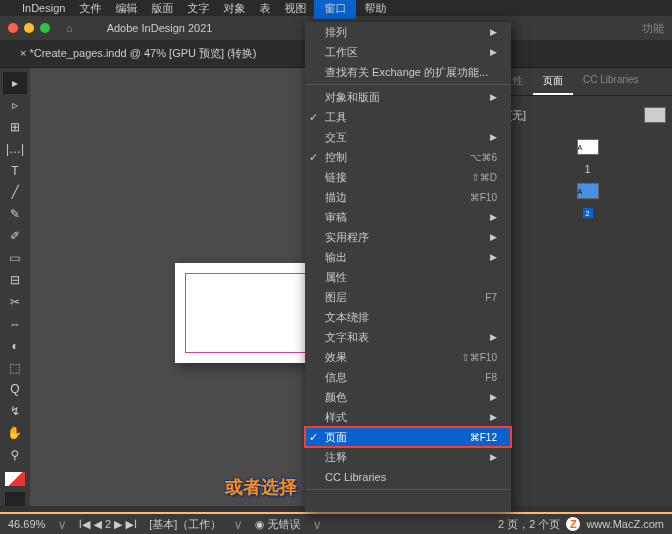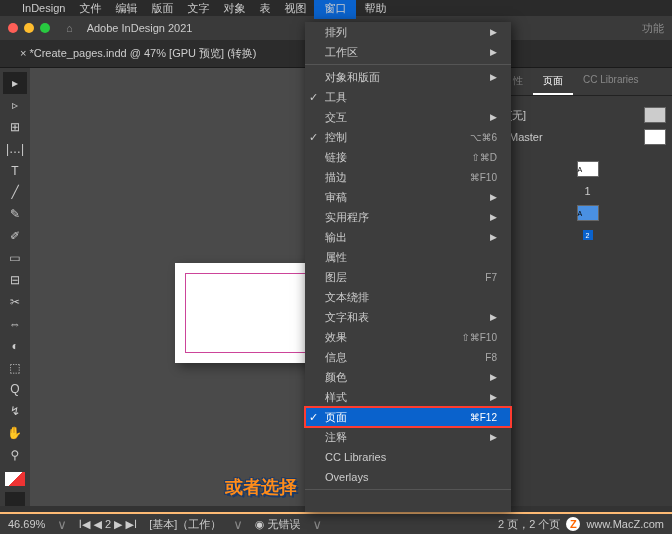--- a/index.html
+++ b/index.html
@@ -4,21 +4,21 @@
 <style>
 *{margin:0;padding:0;box-sizing:border-box;font-family:-apple-system,sans-serif;font-size:11px;color:#ccc}
 body{background:#333;width:672px;height:534px;overflow:hidden;position:relative}
 .menubar{height:16px;background:#2a2a2a;display:flex;align-items:center;padding:0 8px;gap:14px}
 .menubar span{color:#ccc;cursor:default}
 .apple{font-size:13px}
 .menubar .hl{background:#0a62cc;padding:3px 10px;margin:0 -6px}
 .titlebar{height:24px;background:#3a3a3a;display:flex;align-items:center;padding:0 8px;gap:6px}
 .tl{width:10px;height:10px;border-radius:50%}
 .tl.r{background:#ff5f57}.tl.y{background:#ffbd2e}.tl.g{background:#28c940}
-.titlebar .ttl{margin-left:8px}
+.titlebar .ttl{margin-left:28px}
 .titlebar .iconbtn{margin-left:10px;color:#888}
 .titlebar .iconbtn2{margin-left:auto;color:#888}
 .tabbar{height:28px;background:#2c2c2c;display:flex;align-items:center;padding:0 20px;border-bottom:1px solid #1a1a1a}
 .tabbar span{font-size:11px}
 .main{display:flex;height:438px}
 .toolbox{width:30px;background:#3a3a3a;display:flex;flex-direction:column;align-items:center;padding-top:4px}
 .tool{width:24px;height:22px;display:flex;align-items:center;justify-content:center;color:#ccc;font-size:12px}
 .tool.active{background:#222}
 .swatch{width:20px;height:14px;margin-top:6px}
 .canvas{flex:1;background:#4a4a4a;position:relative}
@@ -109,24 +109,20 @@
     <div class="rp-tabs">
       <div class="rp-tab">性</div>
       <div class="rp-tab active">页面</div>
       <div class="rp-tab">CC Libraries</div>
     </div>
     <div class="rp-body">
       <div class="rp-row">
           <span>[无]</span>
           <div class="rp-thumb" style="margin-left:auto;background:#ccc"></div>
         </div>
-      <div class="rp-row">
-          <span>Master</span>
-          <div class="rp-thumb" style="margin-left:auto"></div>
-        </div>
       <div style="height:10px"></div>
       <div class="rp-row" style="justify-content:center">
           <div class="rp-thumb"><span style="color:#000;font-size:7px">A</span></div>
         </div>
       <div class="rp-row" style="justify-content:center">
           <span>1</span>
         </div>
       <div class="rp-row" style="justify-content:center">
           <div class="rp-thumb sel"><span style="color:#000;font-size:7px">A</span></div>
         </div>
@@ -138,20 +134,23 @@
 </div>
 
 <div class="dropdown" id="dd">
     <div class="mi">
       <span>排列</span>
       <span class="sub">▶</span>
     </div>
     <div class="mi">
       <span>工作区</span>
       <span class="sub">▶</span>
+    </div>
+    <div class="mi">
+      <span>查找有关 Exchange 的扩展功能...</span>
     </div>
     <div class="mi sep"></div>
     <div class="mi">
       <span>对象和版面</span>
       <span class="sub">▶</span>
     </div>
     <div class="mi">
       <span class="chk">✓</span>
       <span>工具</span>
     </div>
@@ -218,23 +217,20 @@
       <span class="chk">✓</span>
       <span>页面</span>
       <span class="key">⌘F12</span>
     </div>
     <div class="mi">
       <span>注释</span>
       <span class="sub">▶</span>
     </div>
     <div class="mi">
       <span>CC Libraries</span>
-    </div>
-    <div class="mi">
-      <span>Overlays</span>
     </div>
     <div class="mi sep"></div>
     <div class="mi"></div>
   </div>
 
 <div class="caption">或者选择「窗口」-「页面」</div>
 
 <div class="statusbar">
   <span>46.69%</span>
   <span class="ne">∨</span>

